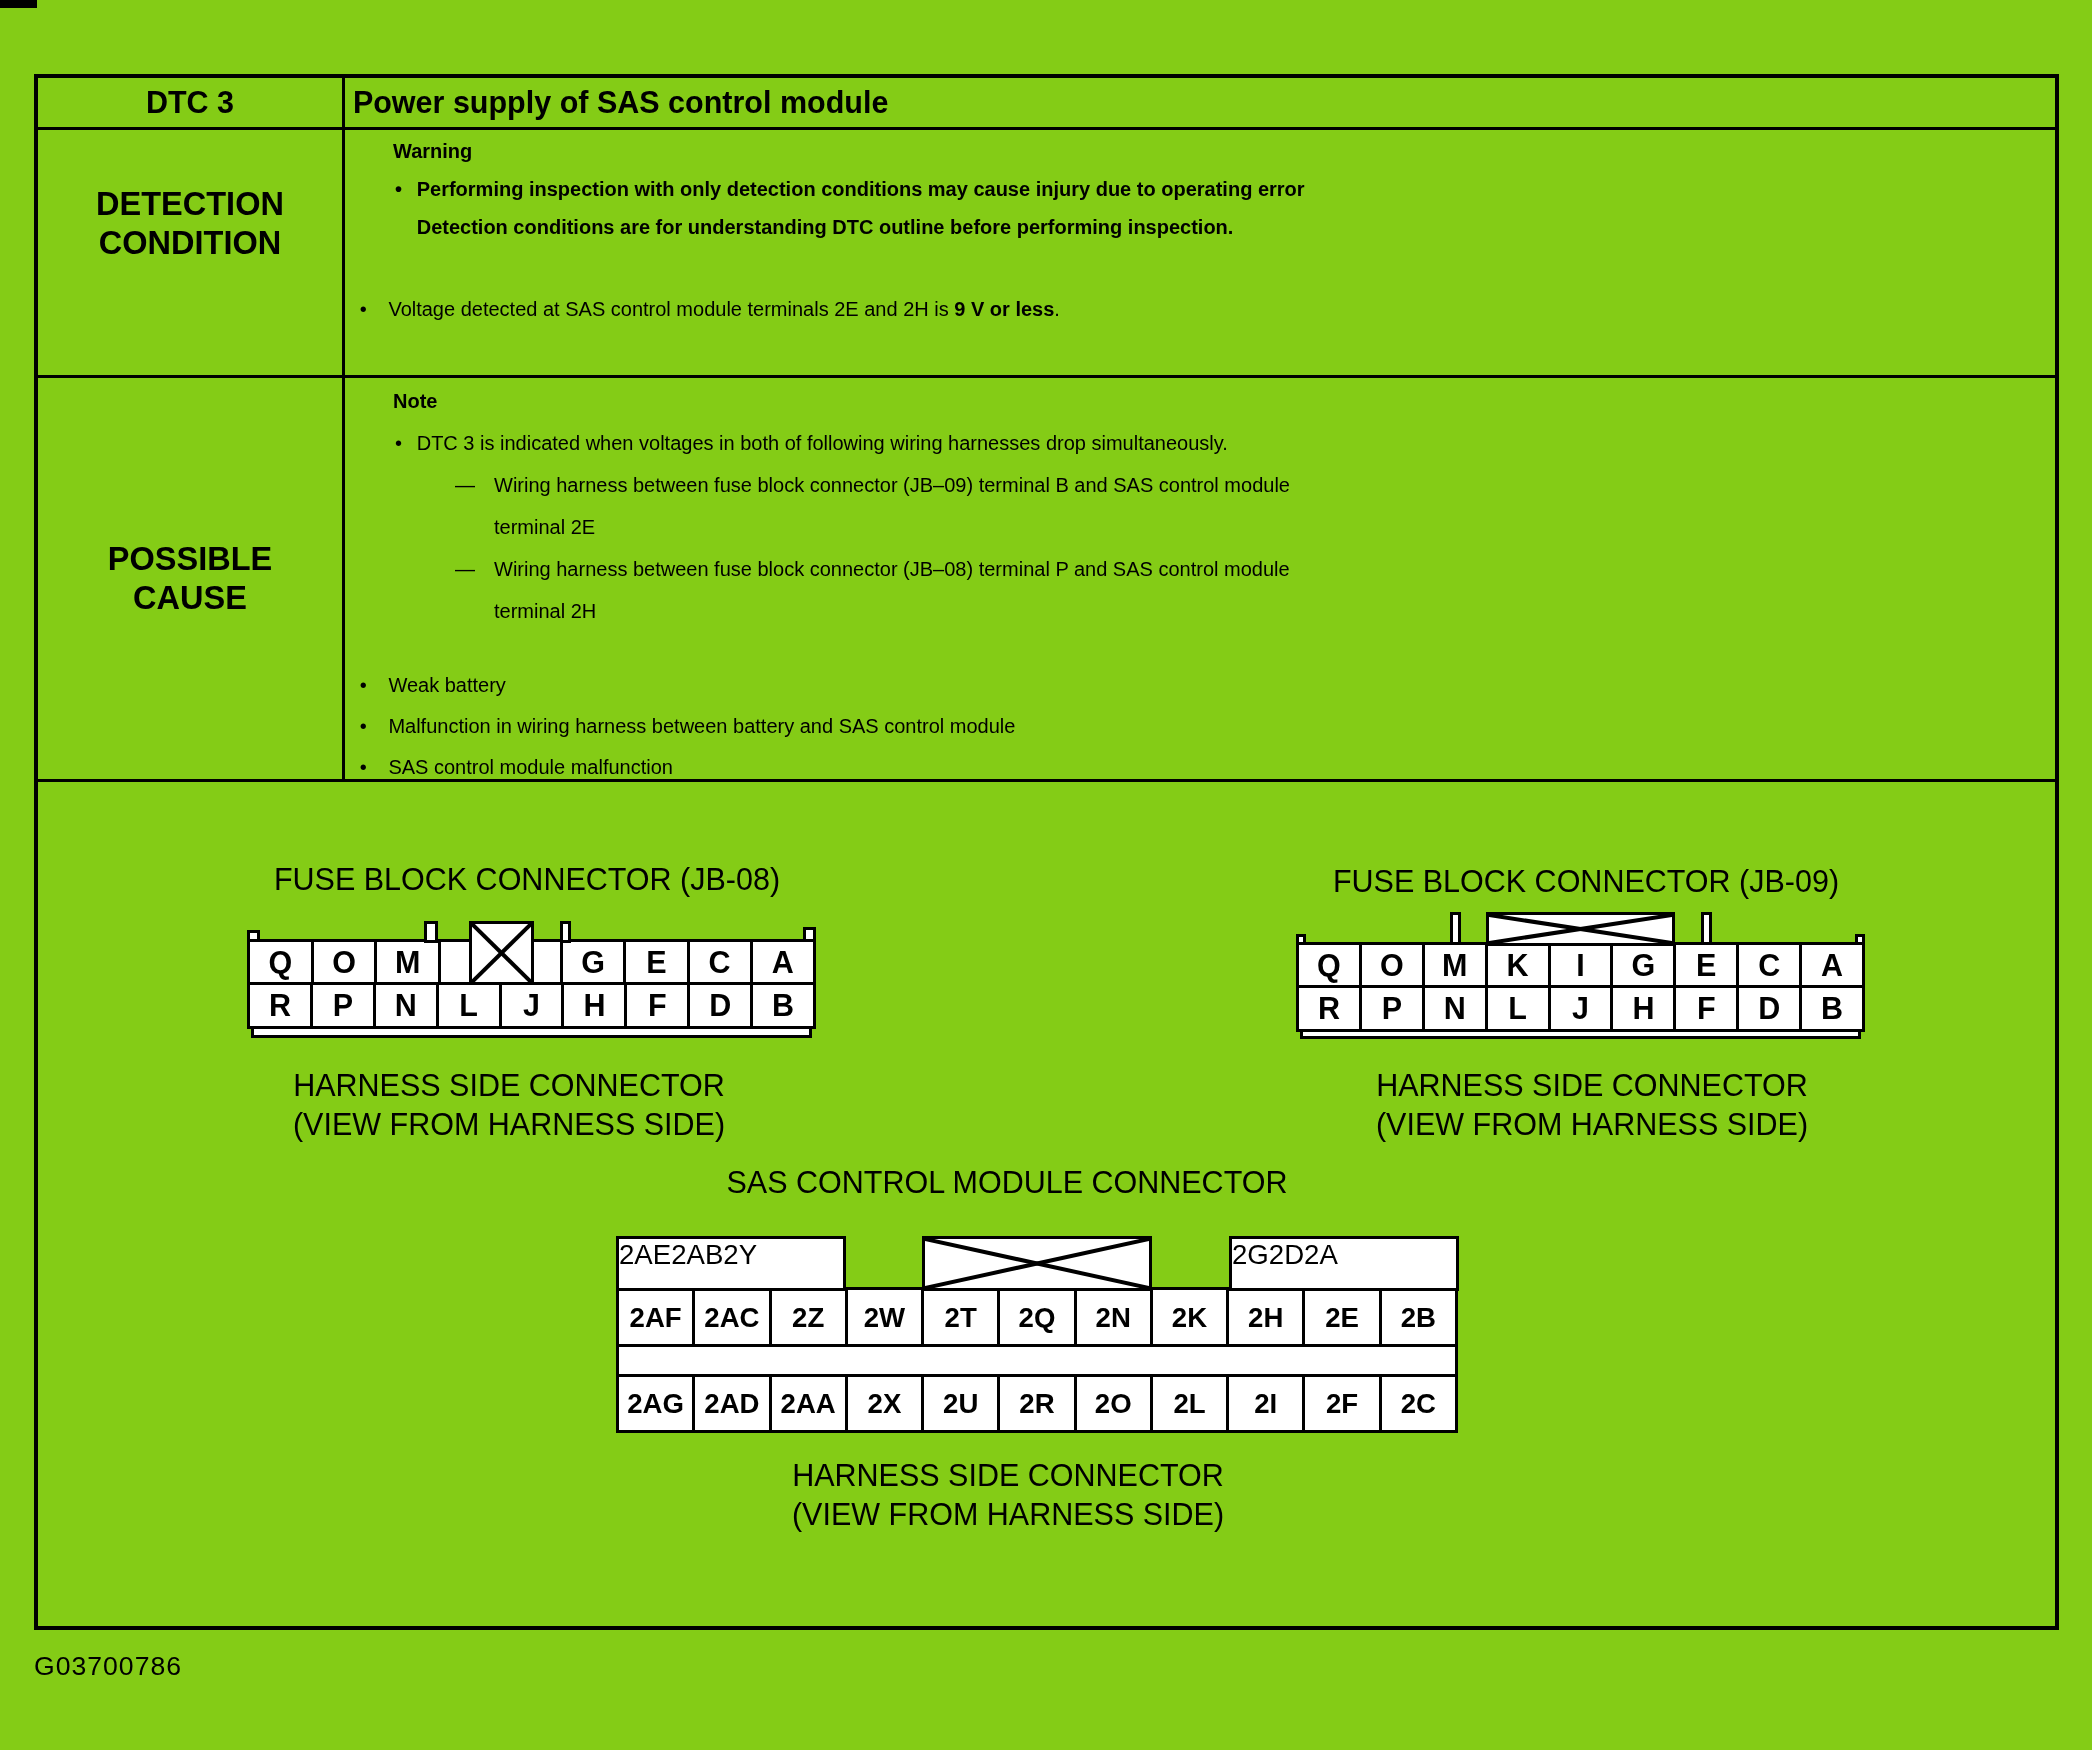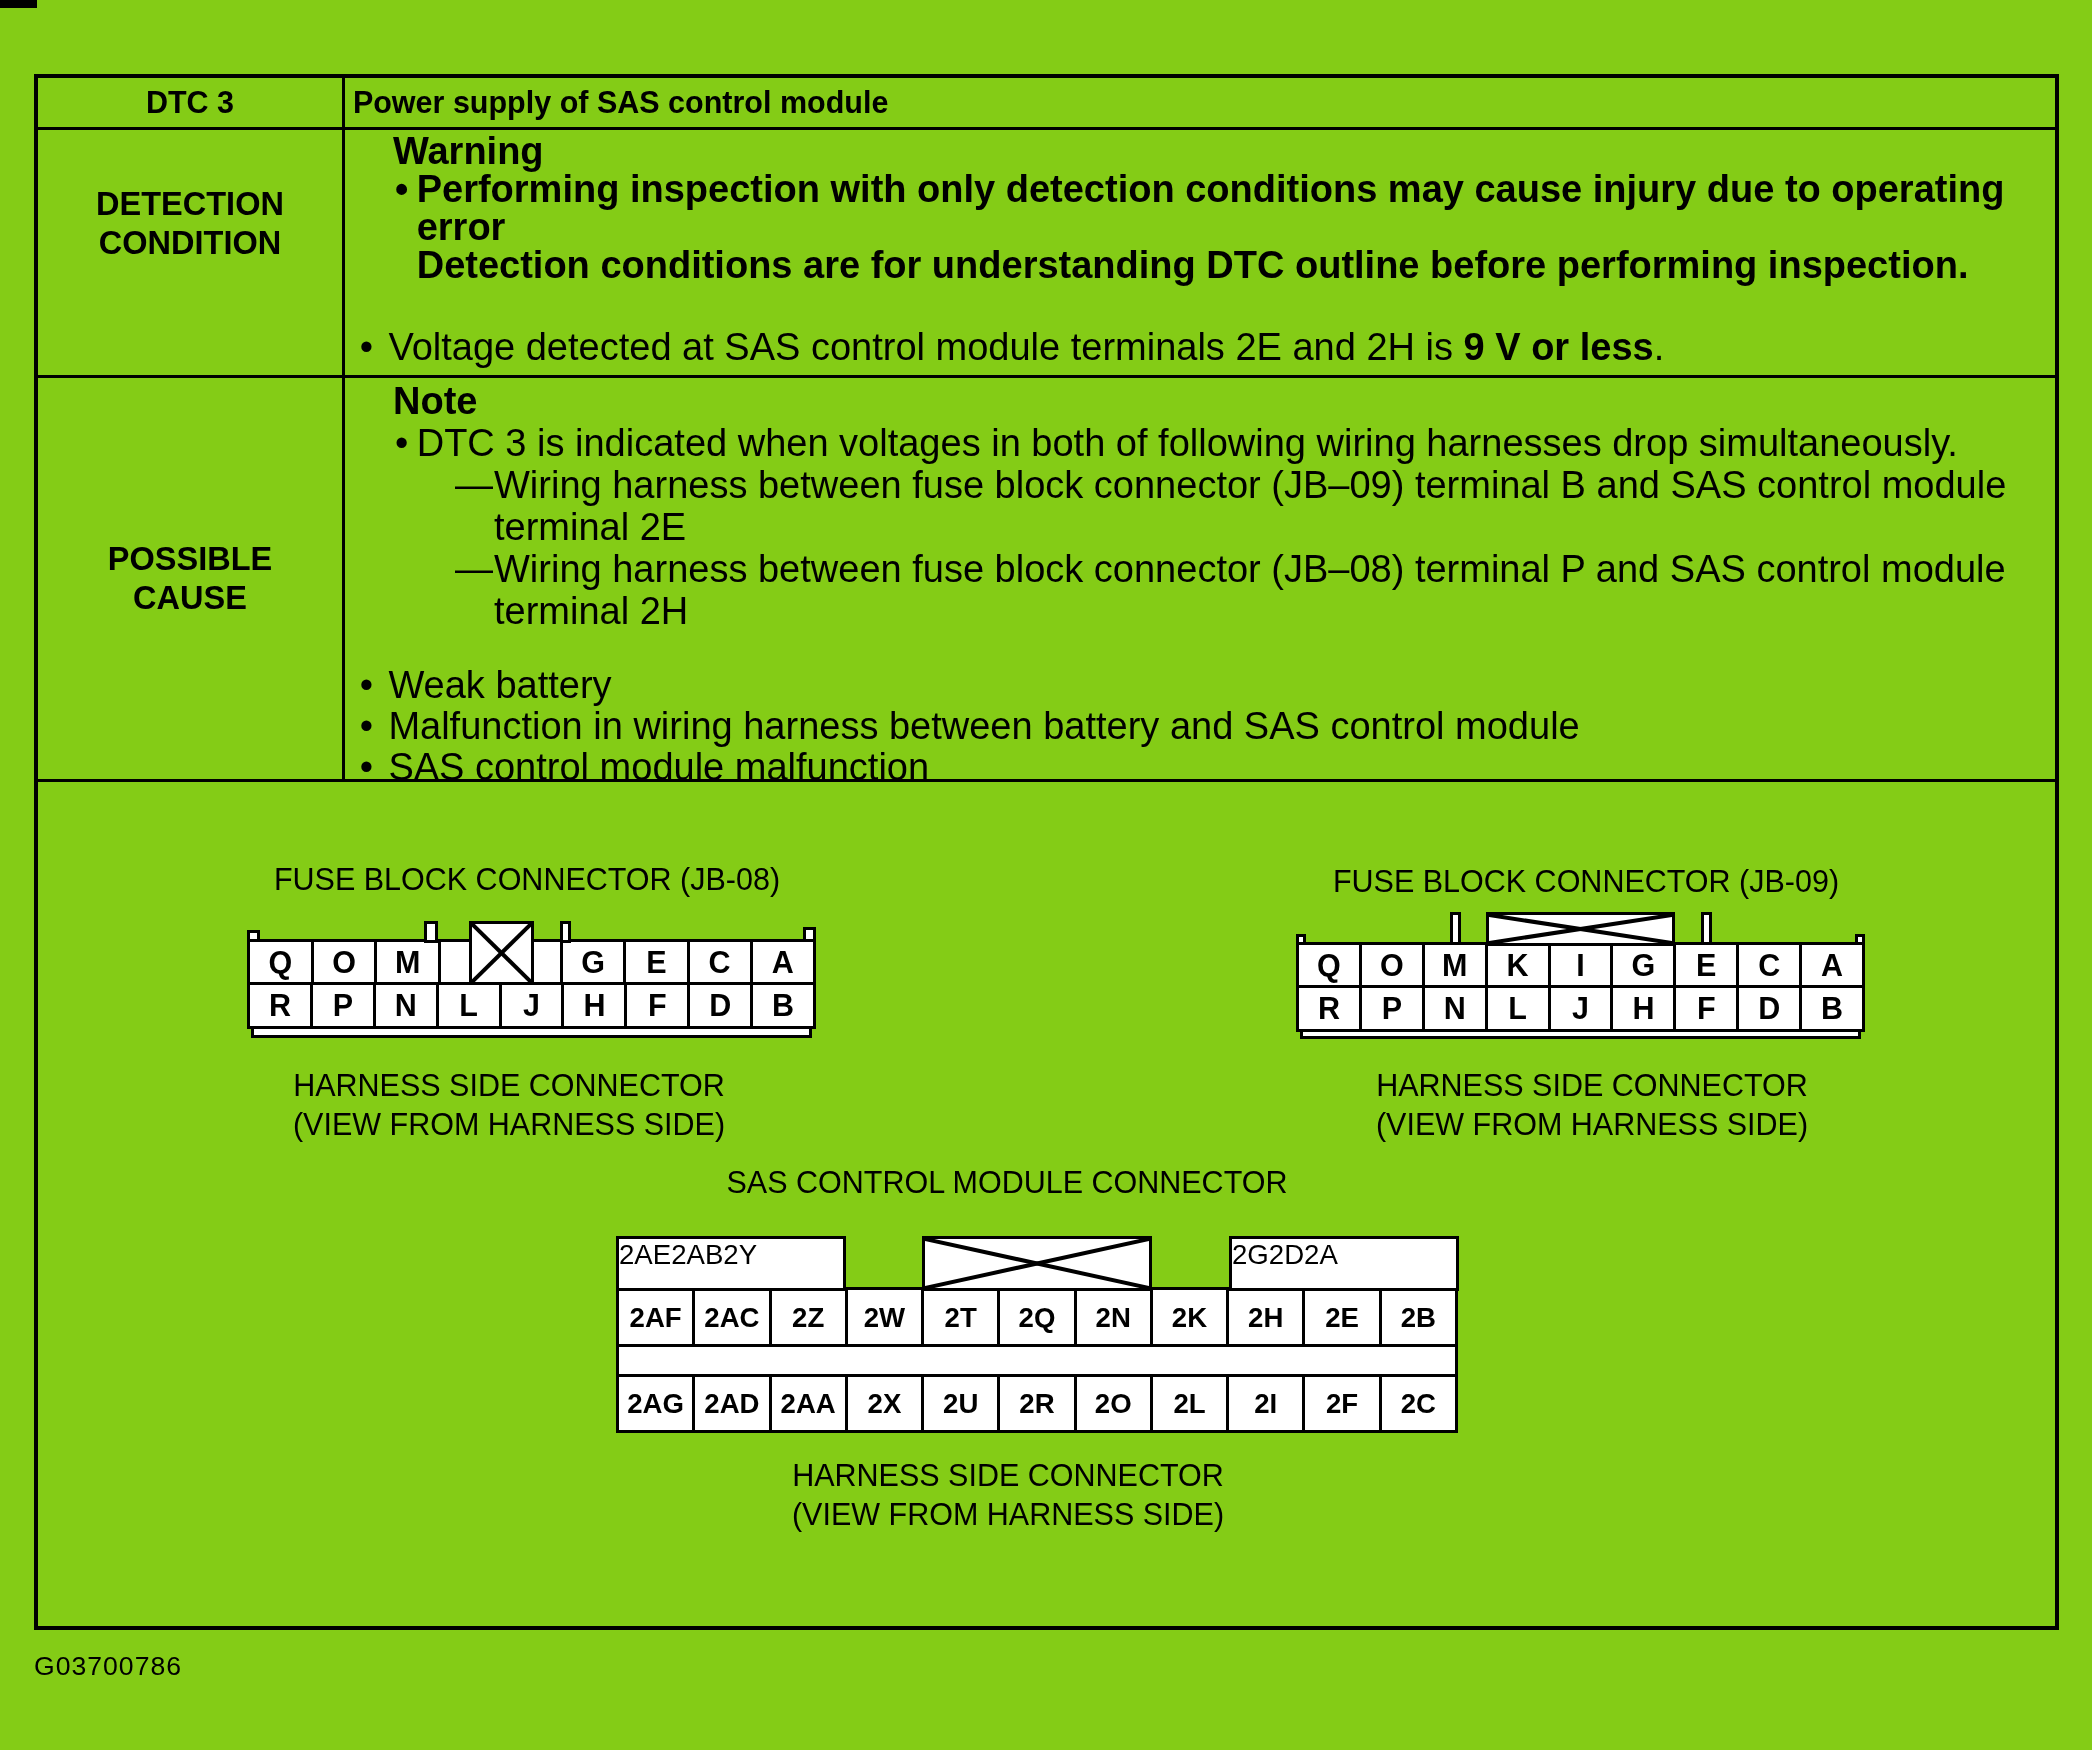--- a/index.html
+++ b/index.html
@@ -21,21 +21,21 @@
   }
   .cell { box-sizing:border-box; overflow:hidden; }
   .lab {
     border-right:3.9px solid #000; border-bottom:3.9px solid #000;
     display:flex; flex-direction:column; align-items:center; justify-content:center;
     font-weight:700; font-size:32.5px; line-height:39px; text-align:center;
   }
   .val { border-bottom:3.9px solid #000; }
   .r1lab { font-size:30.5px; }
   .r1val { display:flex; align-items:center; padding-left:7.9px; font-weight:700; font-size:30.5px; }
-  .content { font-size:38px; padding:2px 9.9px 0 0; }
+  .content { font-size:20px; padding:2px 9.9px 0 0; }
   .lh39 { line-height:38px; }
   .lh43 { line-height:42px; }
   .bold { font-weight:700; }
   .h-ind { margin-left:48px; }
   .blt { display:flex; }
   .blt .b { flex:none; }
   .blt.inner { margin-left:50px; }
   .blt.inner .b { width:21.7px; }
   .blt.outer { margin-left:14.8px; }
   .blt.outer .b { width:28.6px; }

